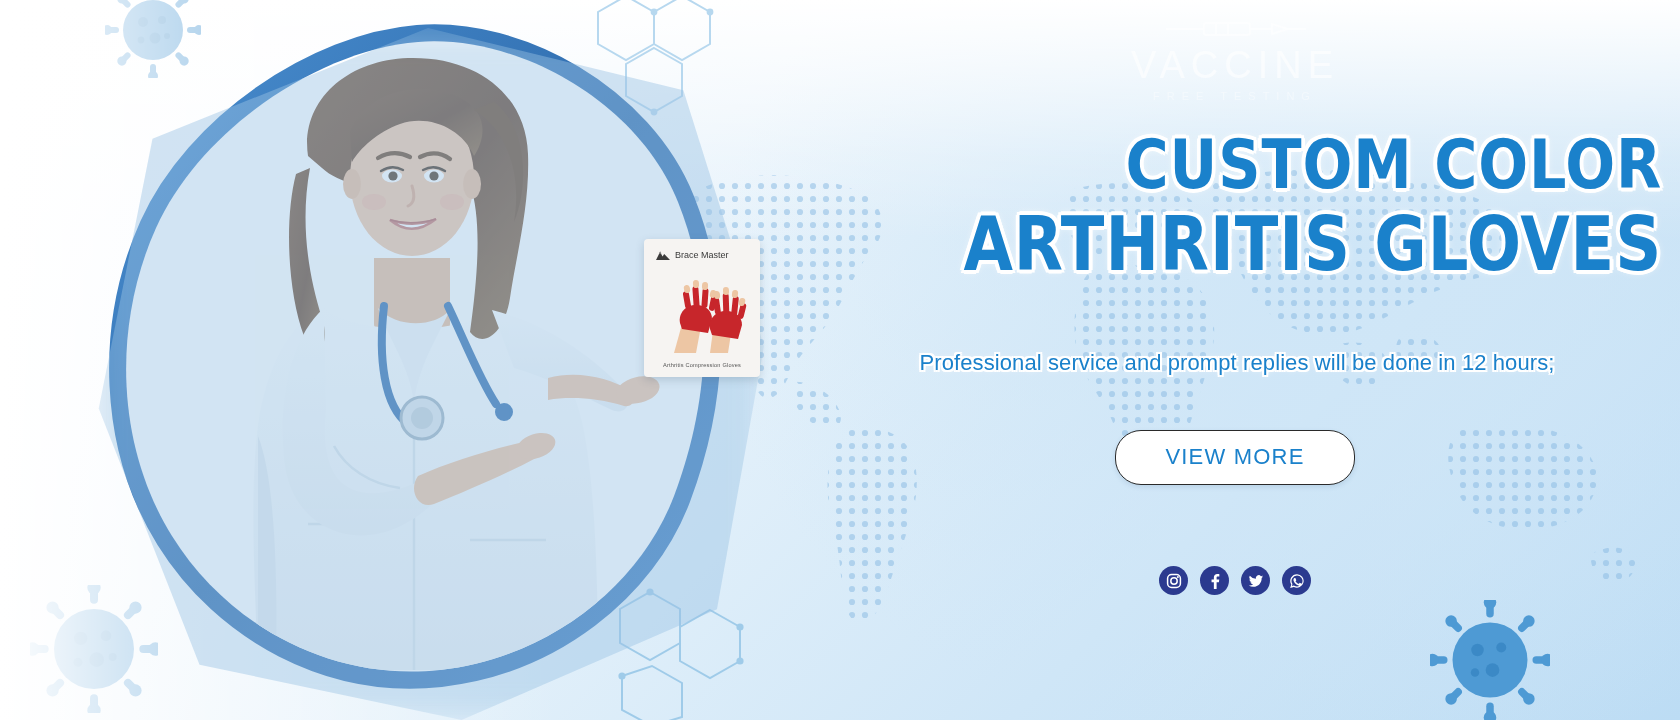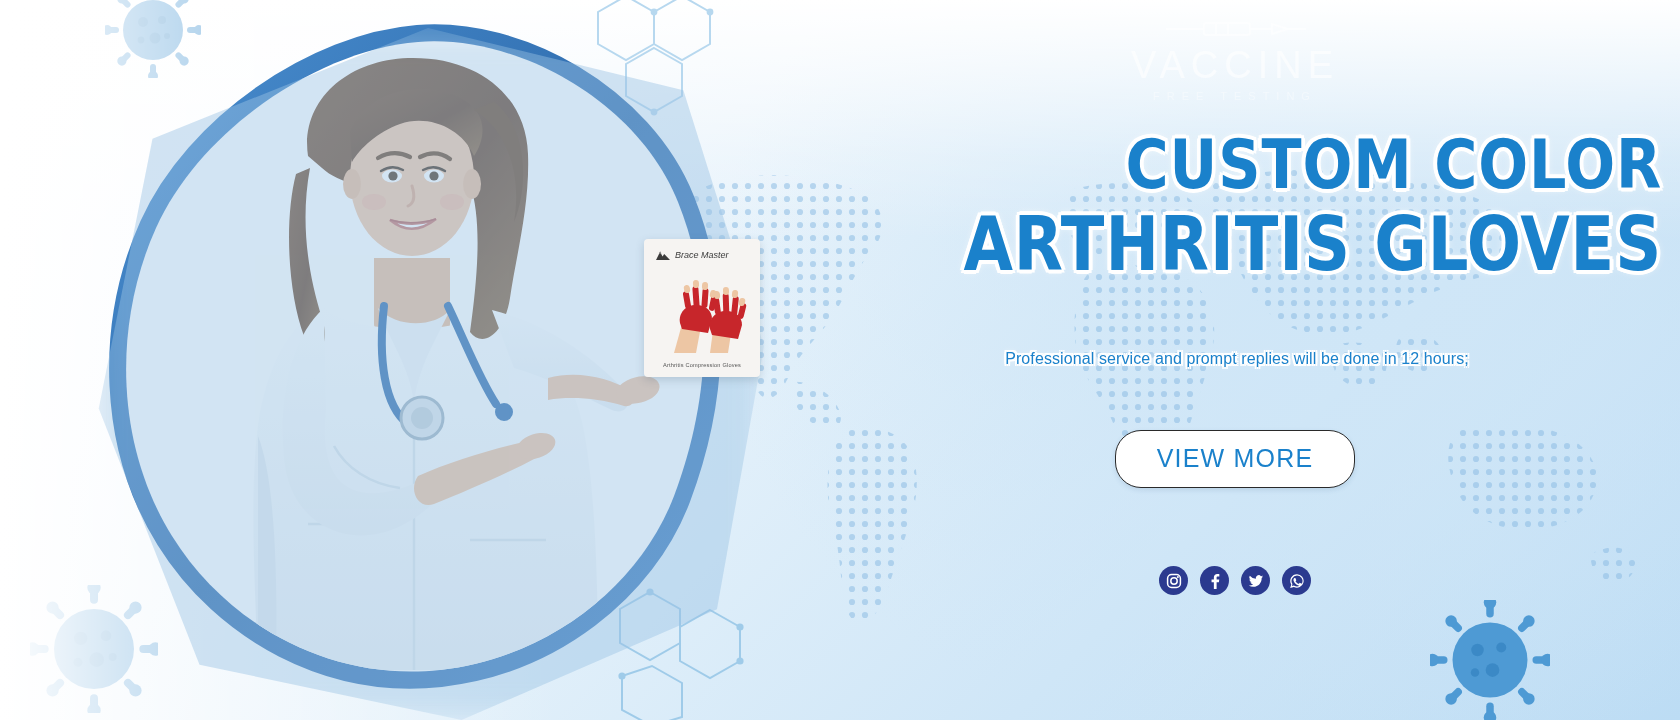--- a/index.html
+++ b/index.html
@@ -93,39 +93,39 @@
       -3px 0 0 #fff, 3px 0 0 #fff, 0 -3px 0 #fff, 0 3px 0 #fff,
       -3px -3px 0 #fff, 3px -3px 0 #fff, -3px 3px 0 #fff, 3px 3px 0 #fff,
       -4px 0 0 #fff, 4px 0 0 #fff, 0 -4px 0 #fff, 0 4px 0 #fff,
       0 0 10px rgba(255,255,255,.95);
   }
   .headline .hl.line2 { font-size:74px; margin-top:4px; }
 
   .subtitle {
     position:absolute; left:4px; right:0; top:350px;
     text-align:center;
-    font-size:16px;
+    font-size:22px;
     color:#1a81cb;
     letter-spacing:.1px;
     text-shadow:
       -2px 0 0 #fff, 2px 0 0 #fff, 0 -2px 0 #fff, 0 2px 0 #fff,
       -2px -2px 0 #fff, 2px -2px 0 #fff, -2px 2px 0 #fff, 2px 2px 0 #fff,
       0 0 7px rgba(255,255,255,.9);
   }
 
   .cta-row { position:absolute; left:0; right:0; top:430px; text-align:center; }
   .cta {
     display:inline-block;
     min-width:240px;
     padding:13px 34px 14px;
     background:#ffffff;
     border:1px solid #2a2a2a;
     border-radius:26px;
     color:#1a81cb;
-    font-size:25px;
+    font-size:22px;
     letter-spacing:1.2px;
     font-weight:400;
     cursor:pointer;
     box-shadow:0 2px 5px rgba(40,80,120,.13);
   }
 
   .social-row {
     position:absolute; left:0; right:0; top:566px;
     display:flex; justify-content:center; align-items:center; gap:12px;
   }
@@ -142,21 +142,21 @@
     position:absolute; left:566px; top:233px;
     width:116px; height:138px;
     background:#f6f4f2;
     border-radius:4px;
     box-shadow:0 3px 8px rgba(70,90,110,.22);
     overflow:hidden;
   }
   .prod-brand {
     display:flex; align-items:center; gap:5px;
     padding:11px 0 0 12px;
-    font-size:9px; color:#3a3a3a;font-style:italic;
+    font-size:9px; color:#3a3a3a;
   }
   .prod-caption {
     position:absolute; left:0; right:0; bottom:9px;
     text-align:center; font-size:5.6px; color:#555; letter-spacing:.2px;
   }
   .prod-art { position:absolute; left:0; right:0; top:34px; height:80px; }
 </style>
 </head>
 <body>
 

